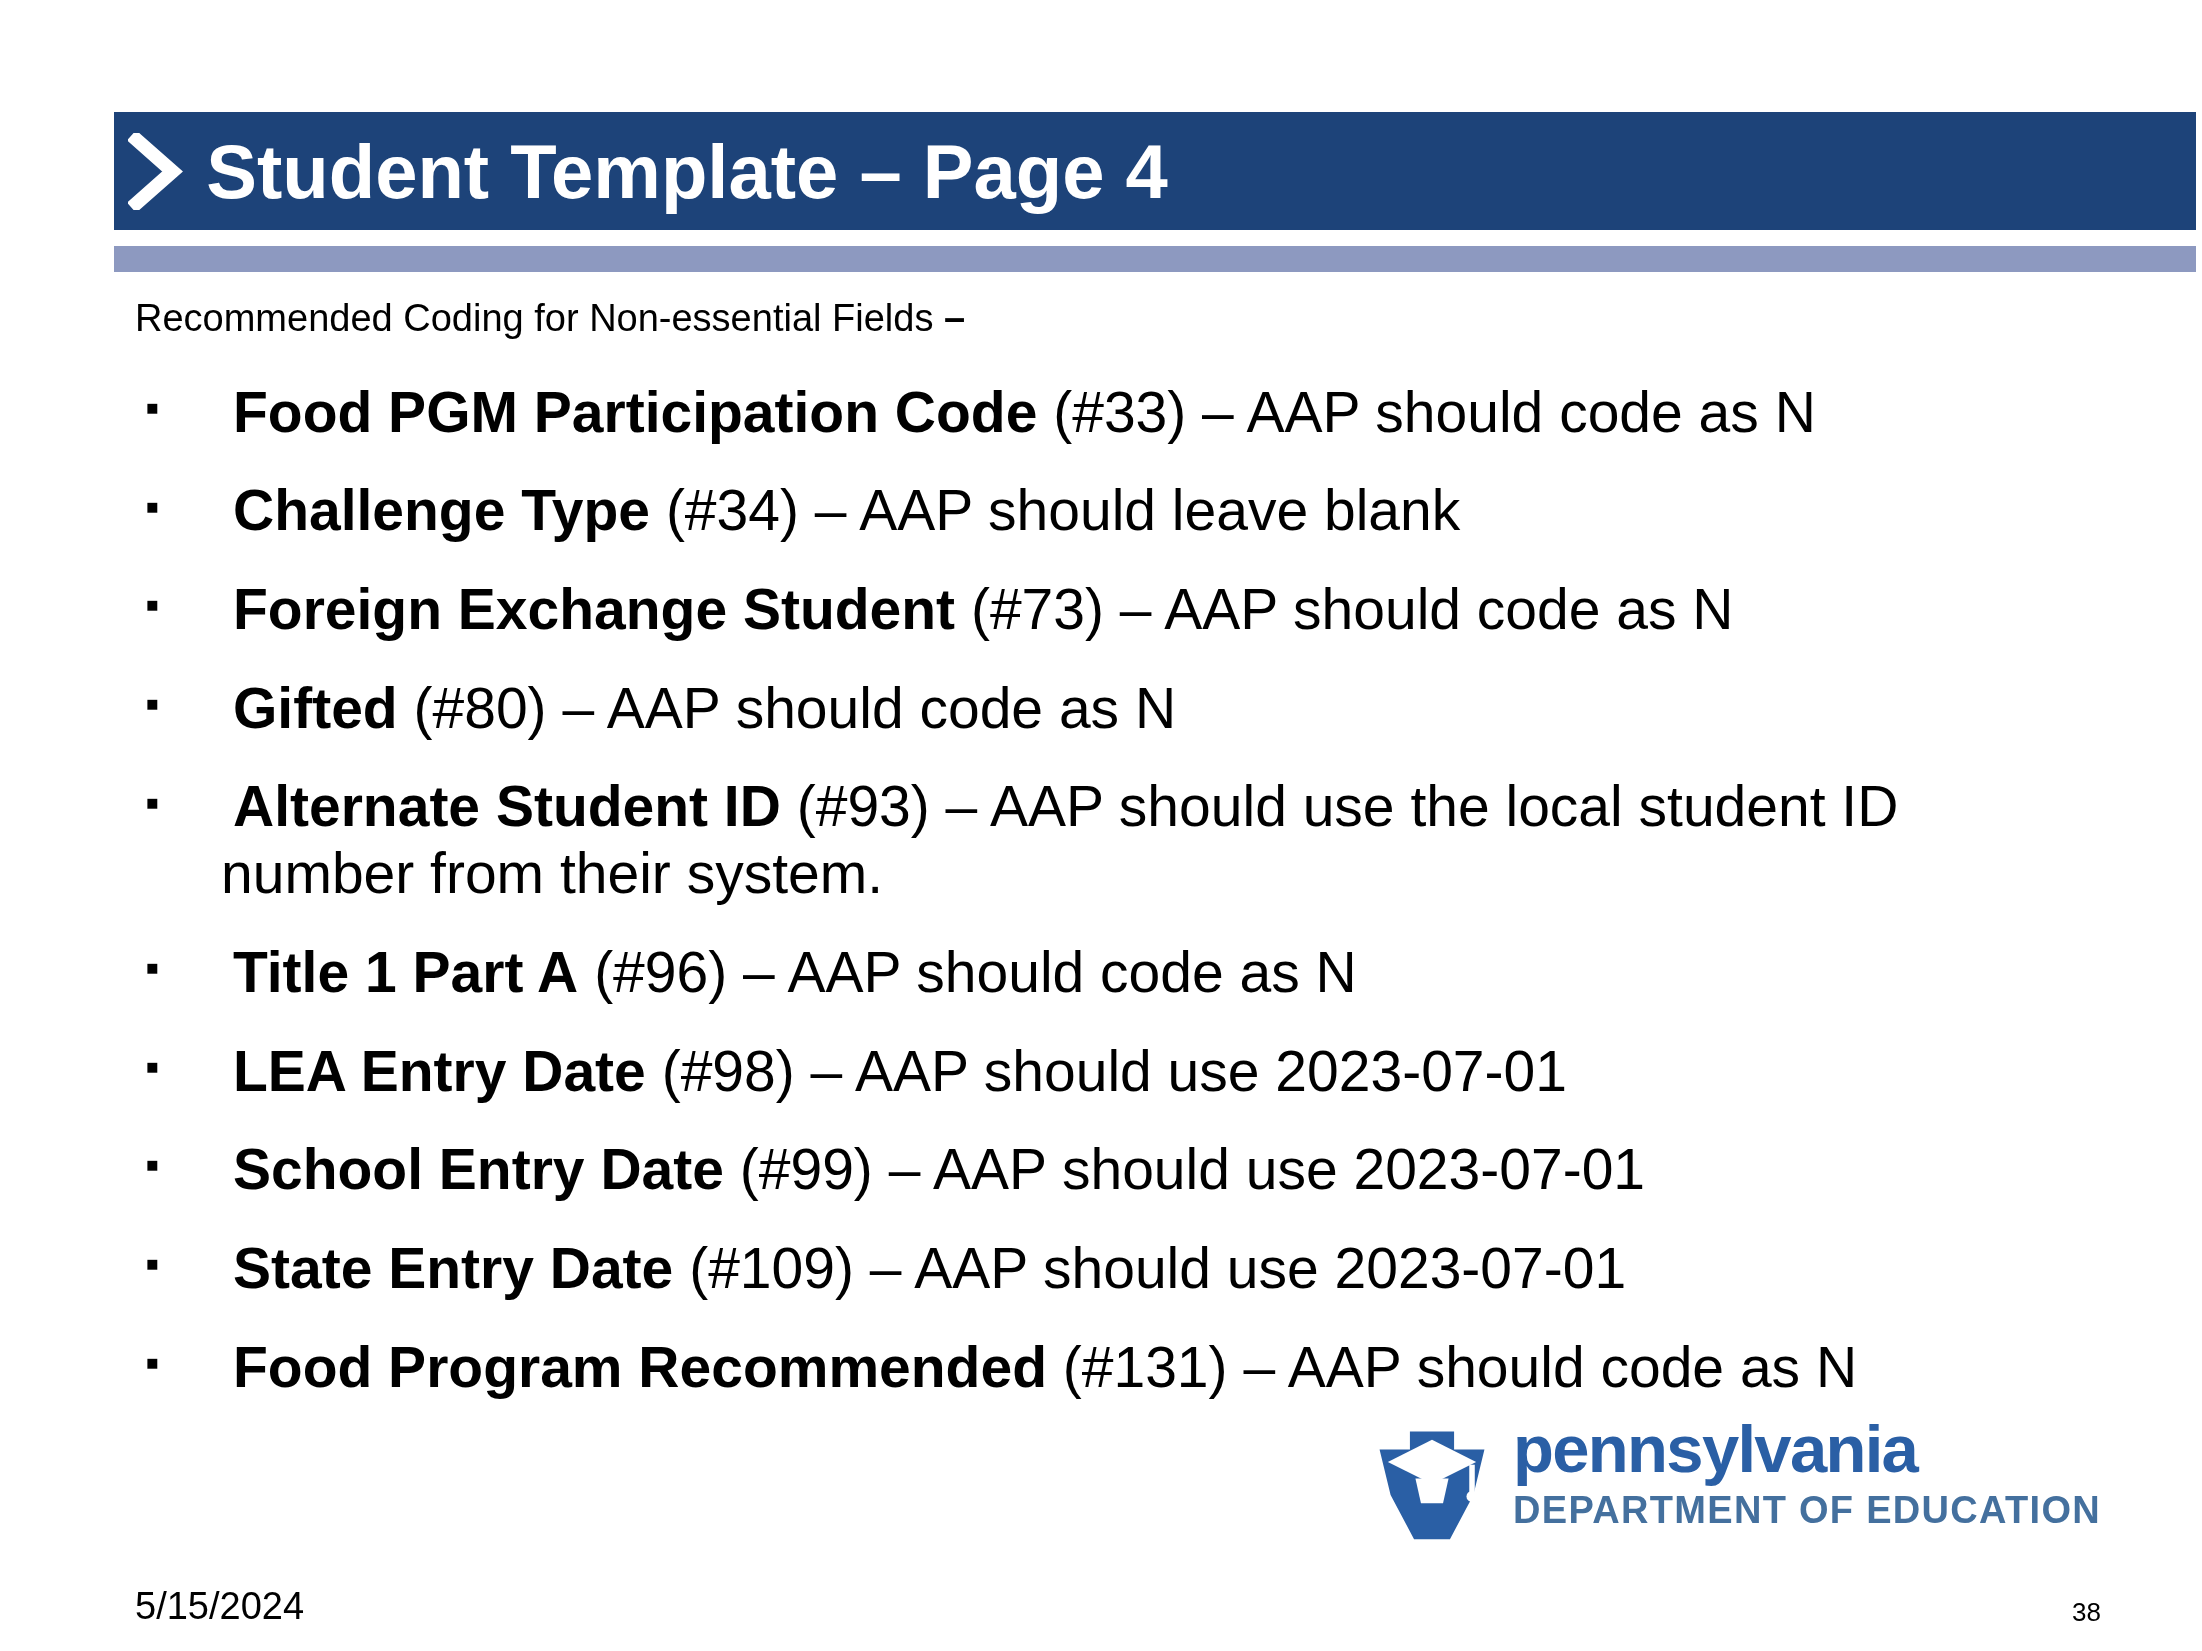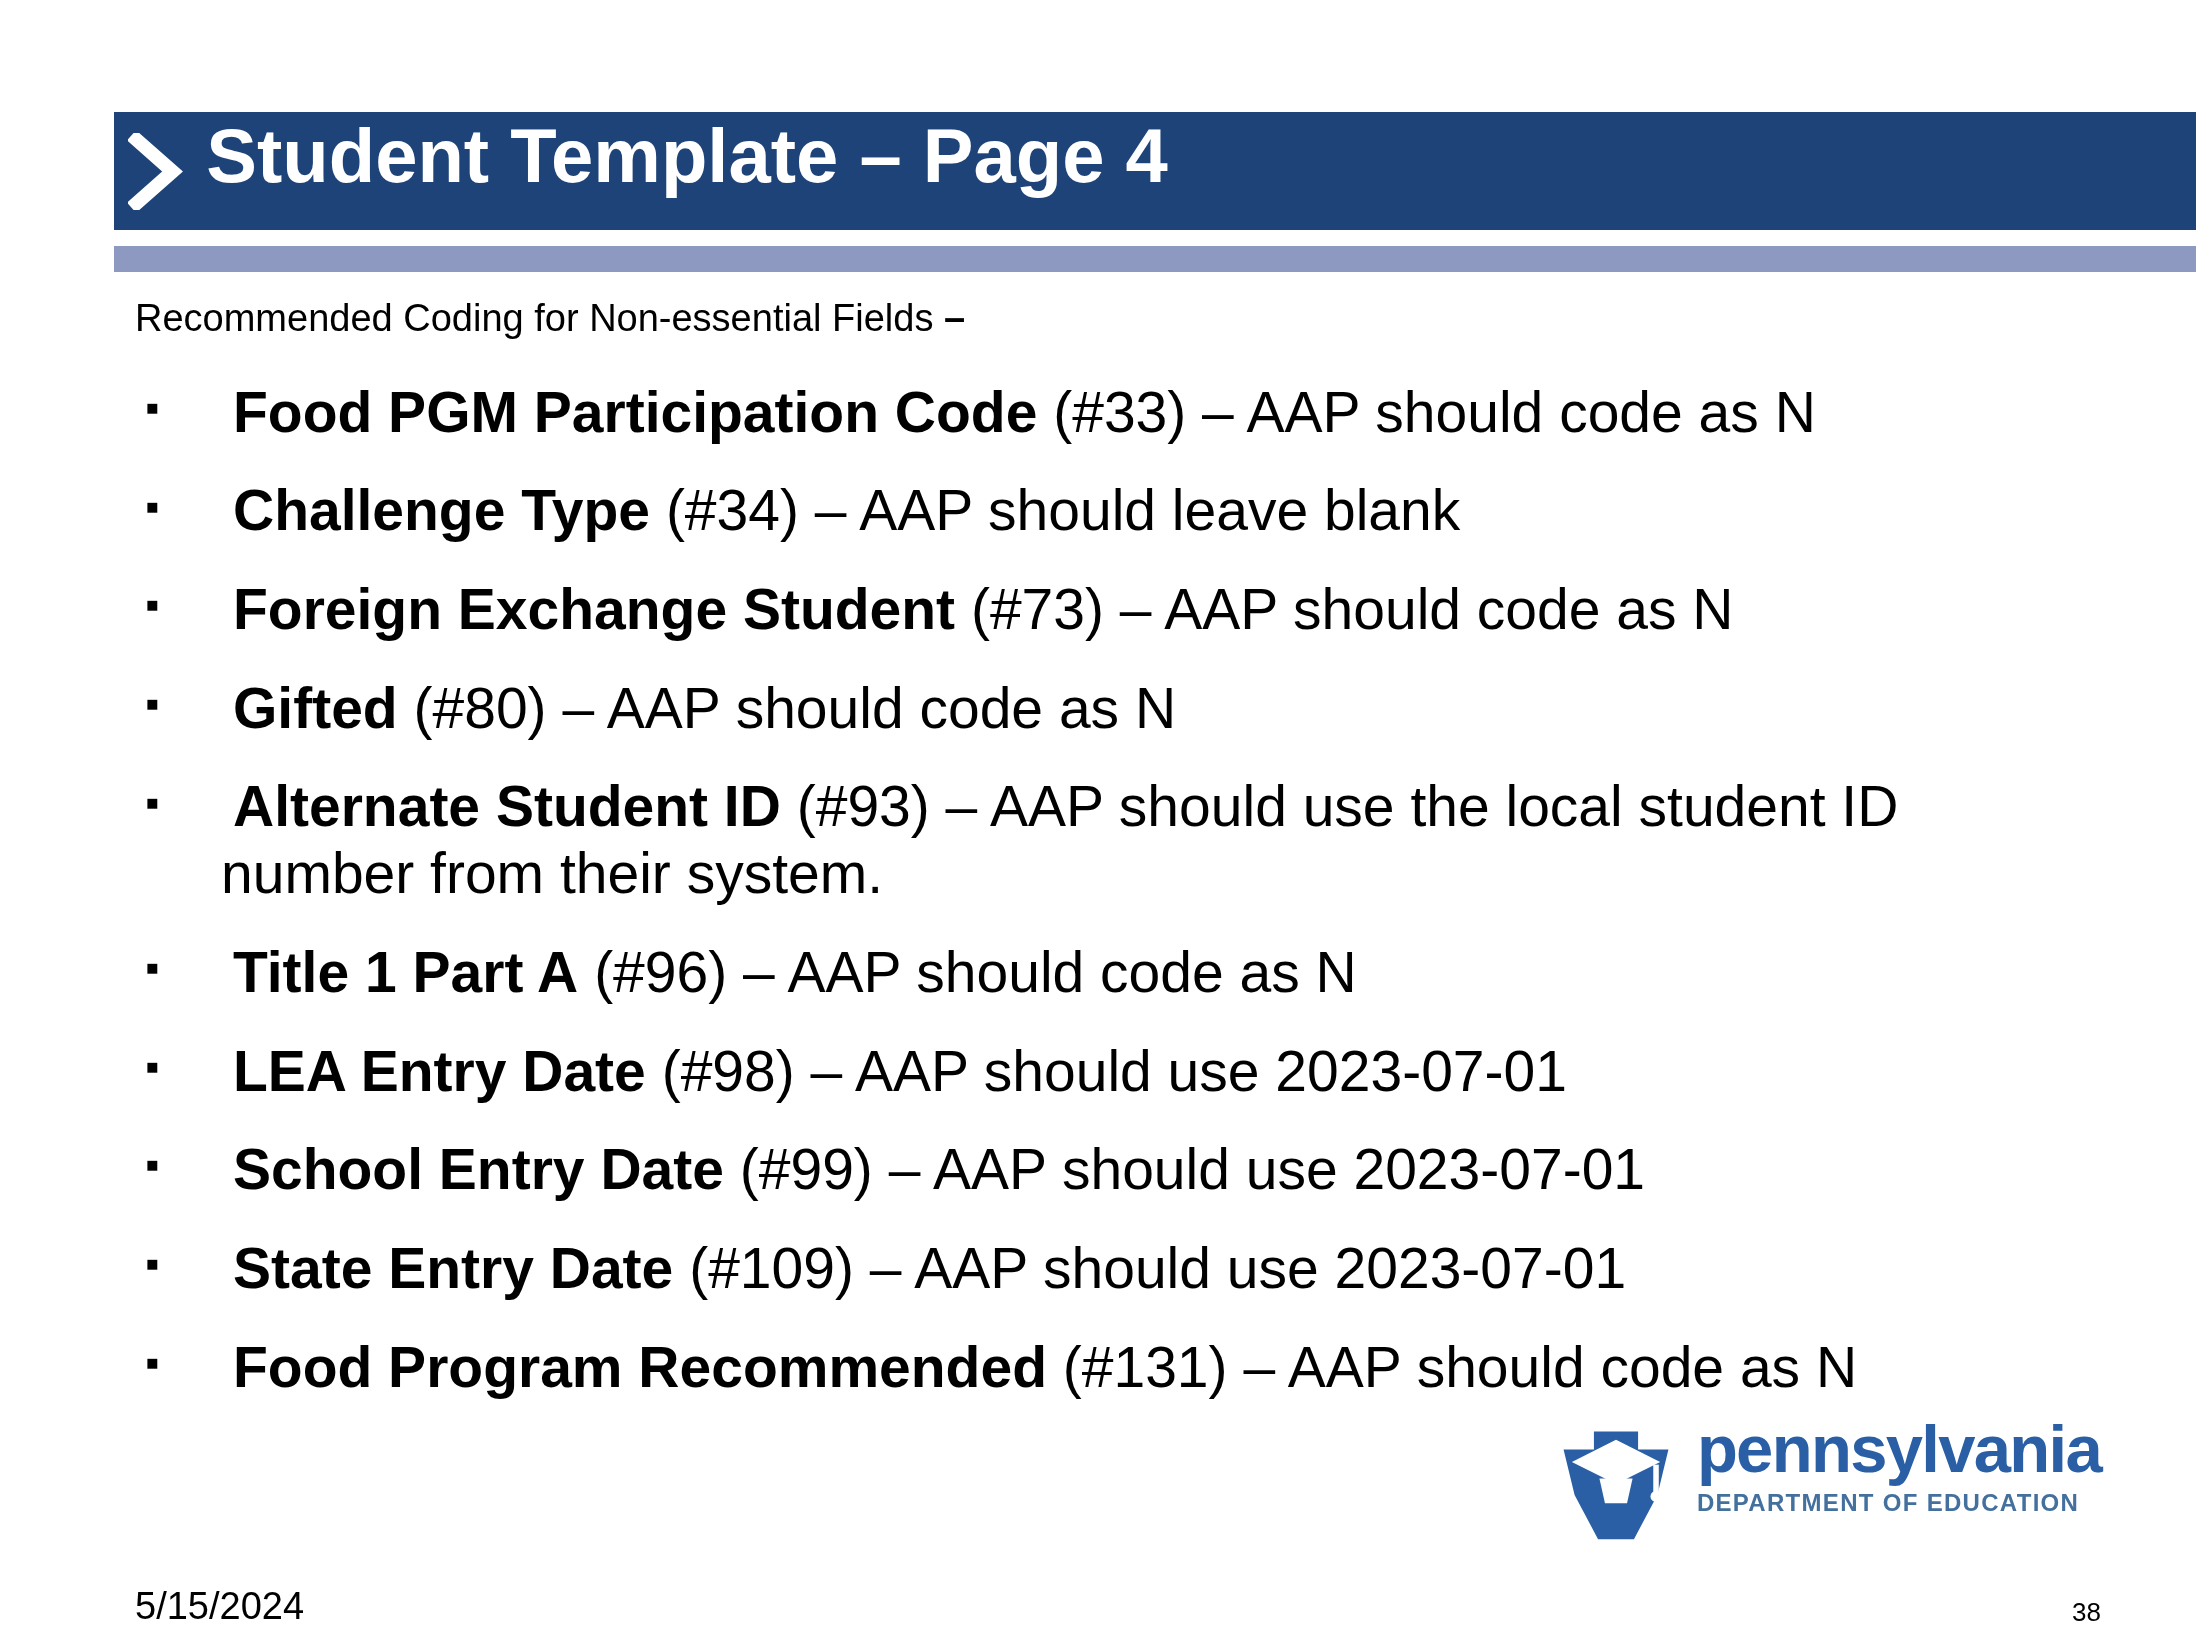--- a/index.html
+++ b/index.html
@@ -22,20 +22,21 @@
 
   
   .header-bar {
     position: absolute;
     left: 114px;
     top: 112px;
     width: 2082px;
     height: 118px;
     background: var(--header-bar);
     display: flex;
+    align-items: center;
   }
   .chevron-wrap {
     width: 82px;
     height: 100%;
     display: flex;
     align-items: center;
     justify-content: center;
     flex: 0 0 auto;
   }
   .slide-title {
@@ -108,21 +109,21 @@
   }
   .logo-textcol { display: flex; flex-direction: column; }
   .logo-wordmark {
     font-size: 67px;
     font-weight: bold;
     color: var(--logo-blue);
     letter-spacing: -1.7px;
     line-height: 1.0;
   }
   .logo-subtext {
-    font-size: 24px;
+    font-size: 38px;
     font-weight: bold;
     color: var(--logo-subtext);
     letter-spacing: 1.3px;
     margin-top: 6.9px;
     white-space: nowrap;
   }
 
   
   .footer-date {
     position: absolute;

